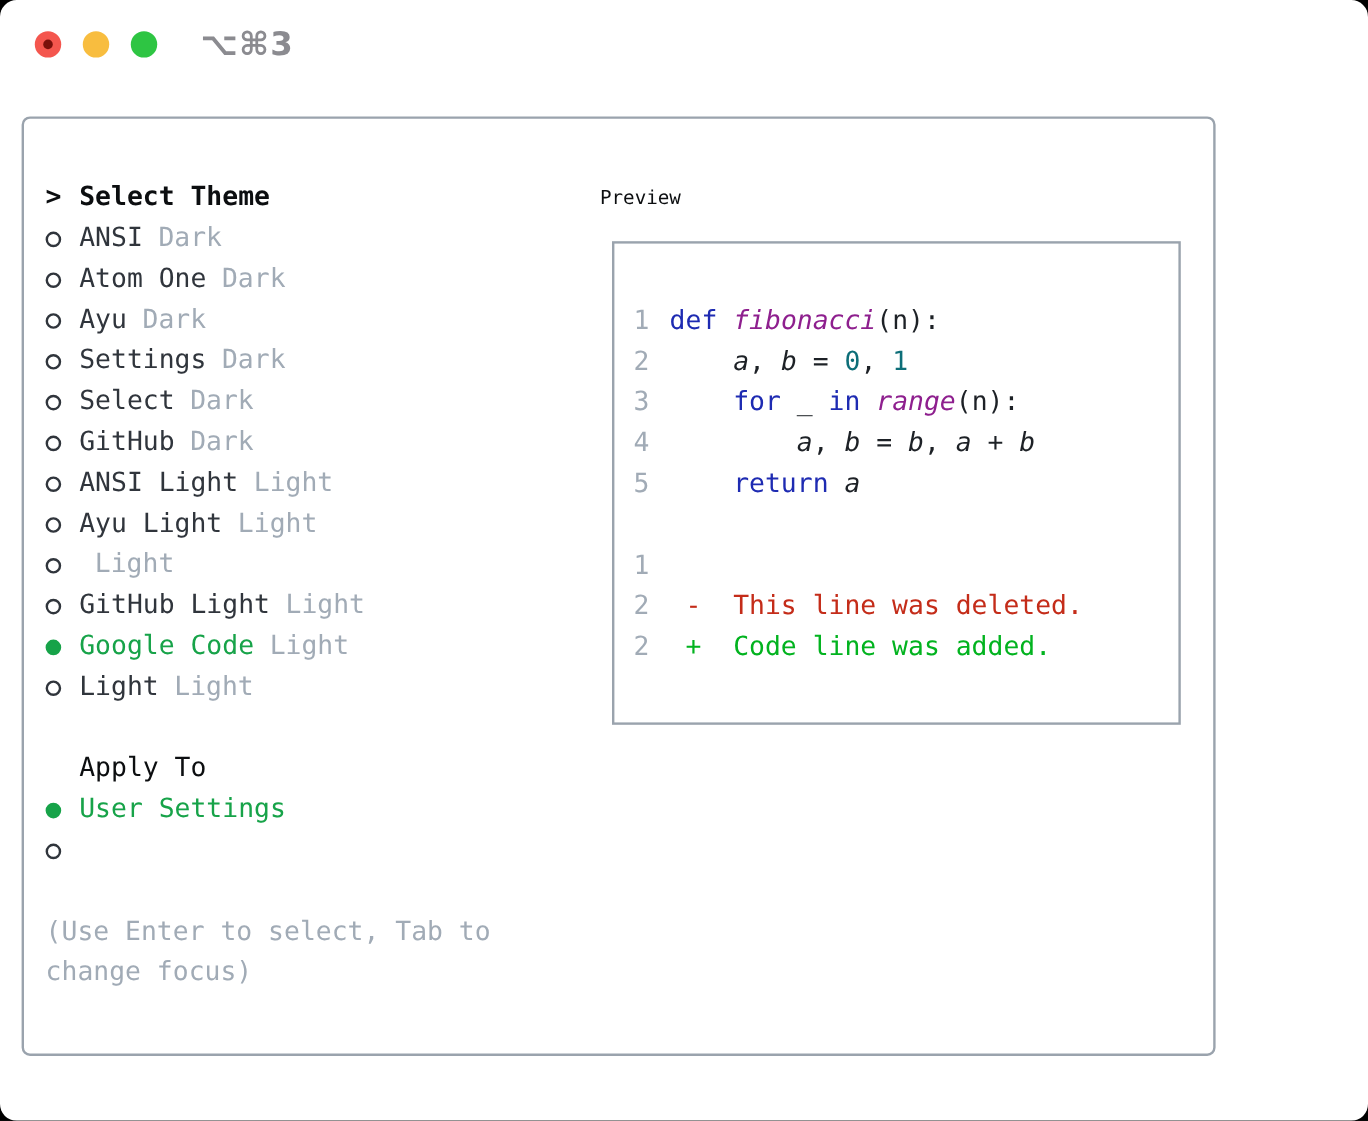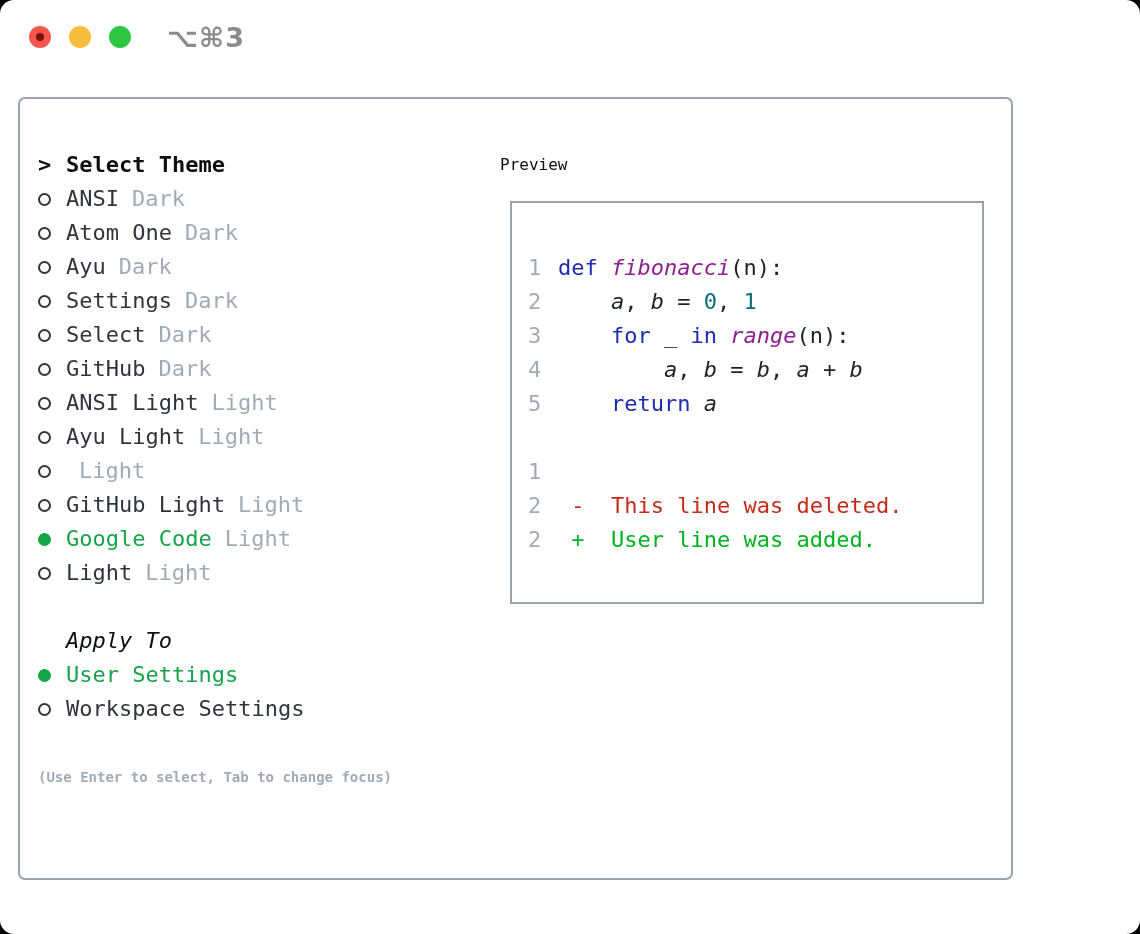--- a/index.html
+++ b/index.html
@@ -21,26 +21,26 @@
   .window{position:absolute;left:18px;top:97px;width:991px;height:779px;
     border:2px solid var(--border);border-radius:7px;background:#fff;}
   
   .left{position:absolute;left:18px;top:49px;}
   .row{display:flex;align-items:center;height:34px;font-size:22px;line-height:34px;white-space:pre;}
   .marker{width:28px;height:34px;display:flex;align-items:center;flex:none;}
   .prompt{font-weight:bold;color:var(--ink);font-size:22px;}
   .radio{width:13px;height:13px;border-radius:50%;border:2px solid var(--item_dark);box-sizing:border-box;}
   .radio.on{background:var(--ui_green);border-color:var(--ui_green);}
   .htext{font-weight:bold;color:var(--ink);text-align:center;}
-  .htext2{color:var(--ink);font-style:italic;}
+  .htext2{color:var(--ink);}
   .iname{color:var(--item_dark);}
   .sel .iname{color:var(--ui_green);}
   .ivariant{color:var(--muted);margin-left:13px;}
   .gap34{height:34px;}
-  .help{width:420px;font-size:14px;line-height:34px;color:var(--muted);font-weight:bold;}
+  .help{width:420px;font-size:22px;line-height:34px;color:var(--muted);}
   
   .prevhdr{position:absolute;left:480px;top:49px;height:34px;line-height:34px;
     font-size:16px;font-weight:normal;color:var(--ink);}
   .prevbox{position:absolute;left:490px;top:102px;width:474px;height:403px;
     border:2px solid var(--border);box-sizing:border-box;padding:48px 0 0 16px;overflow:hidden;}
   .cline{display:flex;height:34px;line-height:34px;font-size:22px;white-space:pre;}
   .ln{width:13px;margin-right:17px;color:var(--muted);flex:none;}
   .ctext{margin:0;font:inherit;white-space:pre;}
   .tk-kw{color:var(--kw);}
   .tk-fn{color:var(--fn);font-style:italic;}
@@ -86,35 +86,35 @@
           <div class="row sel"><span class="marker"><span class="radio on"></span></span><span class="iname">Google Code</span><span class="ivariant">Light</span></div>
           <div class="row"><span class="marker"><span class="radio"></span></span><span class="iname">Light</span><span class="ivariant">Light</span></div>
         </div>
       <div class="gap34"></div>
       <div class="row">
         <span class="marker"></span>
         <span class="htext2">Apply To</span>
       </div>
       <div id="apply-items">
           <div class="row sel"><span class="marker"><span class="radio on"></span></span><span class="iname">User Settings</span></div>
-          <div class="row"><span class="marker"><span class="radio"></span></span><span class="iname">Workspace Settings</span></div>
+          <div class="row"><span class="marker"><span class="radio"></span></span></div>
         </div>
       <div class="gap34"></div>
       <div class="help">(Use Enter to select, Tab to change focus)</div>
     </div>
 
     <div class="prevhdr">Preview</div>
     <div class="prevbox">
       <div id="prev-lines">
           <div class="cline"><span class="ln">1</span><pre class="ctext"><span class="tk-kw">def</span><span class="tk-pl"> </span><span class="tk-fn">fibonacci</span><span class="tk-pl">(n):</span></pre></div>
           <div class="cline"><span class="ln">2</span><pre class="ctext"><span class="tk-pl">    </span><span class="tk-var">a</span><span class="tk-pl">, </span><span class="tk-var">b</span><span class="tk-pl"> = </span><span class="tk-num">0</span><span class="tk-pl">, </span><span class="tk-num">1</span></pre></div>
           <div class="cline"><span class="ln">3</span><pre class="ctext"><span class="tk-pl">    </span><span class="tk-kw">for</span><span class="tk-pl"> _ </span><span class="tk-kw">in</span><span class="tk-pl"> </span><span class="tk-fn">range</span><span class="tk-pl">(n):</span></pre></div>
           <div class="cline"><span class="ln">4</span><pre class="ctext"><span class="tk-pl">        </span><span class="tk-var">a</span><span class="tk-pl">, </span><span class="tk-var">b</span><span class="tk-pl"> = </span><span class="tk-var">b</span><span class="tk-pl">, </span><span class="tk-var">a</span><span class="tk-pl"> + </span><span class="tk-var">b</span></pre></div>
           <div class="cline"><span class="ln">5</span><pre class="ctext"><span class="tk-pl">    </span><span class="tk-kw">return</span><span class="tk-pl"> </span><span class="tk-var">a</span></pre></div>
           <div class="cline"><span class="ln"></span><pre class="ctext"></pre></div>
           <div class="cline"><span class="ln">1</span></div>
           <div class="cline"><span class="ln">2</span><pre class="ctext"><span class="tk-del"> -  This line was deleted.</span></pre></div>
-          <div class="cline"><span class="ln">2</span><pre class="ctext"><span class="tk-add"> +  User line was added.</span></pre></div>
+          <div class="cline"><span class="ln">2</span><pre class="ctext"><span class="tk-add"> +  Code line was added.</span></pre></div>
         </div>
     </div>
 
   </div>
 </div>
 
 </body></html>

